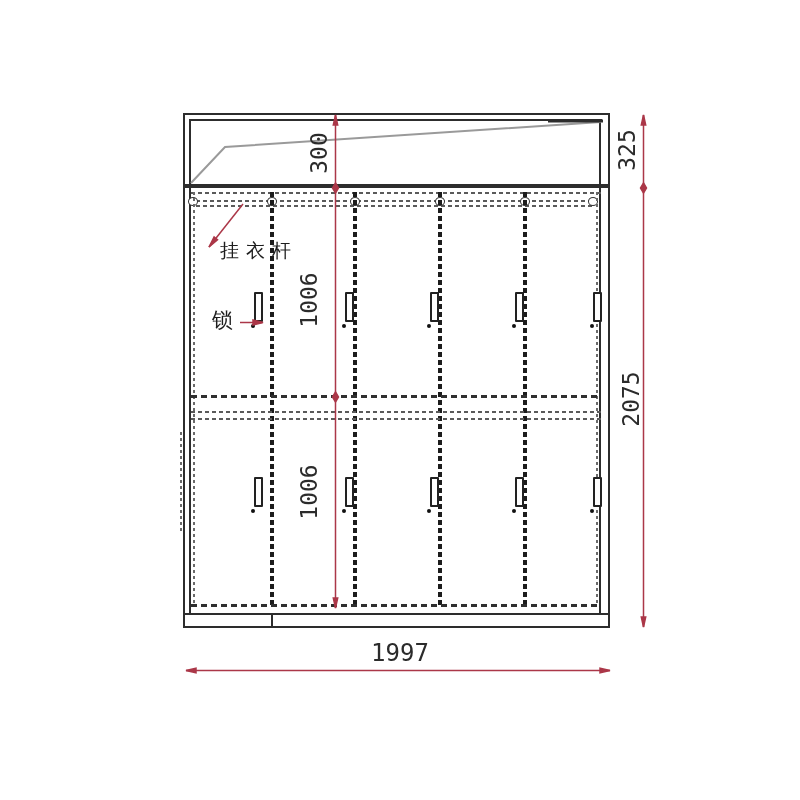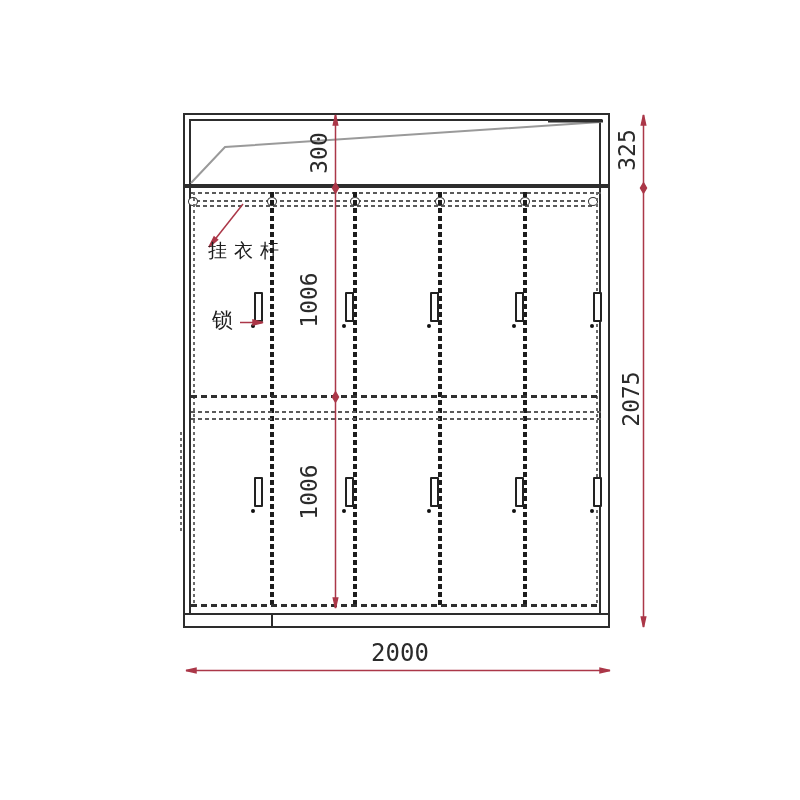--- a/index.html
+++ b/index.html
@@ -117,18 +117,18 @@
       <line x1="240" y1="322.5" x2="262" y2="322.5" fill="none"></line>
       <polygon points="263,322.5 253,320 253,325"></polygon>
     </g>
   </svg>
 
   <div class="abs dimtext vtext" style="left:279px;top:141px;">300</div>
   <div class="abs dimtext vtext" style="left:269px;top:288px;">1006</div>
   <div class="abs dimtext vtext" style="left:269px;top:480px;">1006</div>
   <div class="abs dimtext vtext" style="left:587px;top:138px;">325</div>
   <div class="abs dimtext vtext" style="left:591px;top:387px;">2075</div>
-  <div class="abs dimtext" style="left:350px;top:641px;width:100px;height:24px;font-size:24px;">2000</div>
+  <div class="abs dimtext" style="left:350px;top:641px;width:100px;height:24px;font-size:24px;">1997</div>
 
-  <div class="abs cnlabel" style="left:208px;top:238px;font-size:19px;letter-spacing:7px;">挂衣杆</div>
+  <div class="abs cnlabel" style="left:220px;top:238px;font-size:19px;letter-spacing:7px;">挂衣杆</div>
   <div class="abs cnlabel" style="left:212px;top:306px;font-size:21px;">锁</div>
 
 </div>
 
 </body></html>

